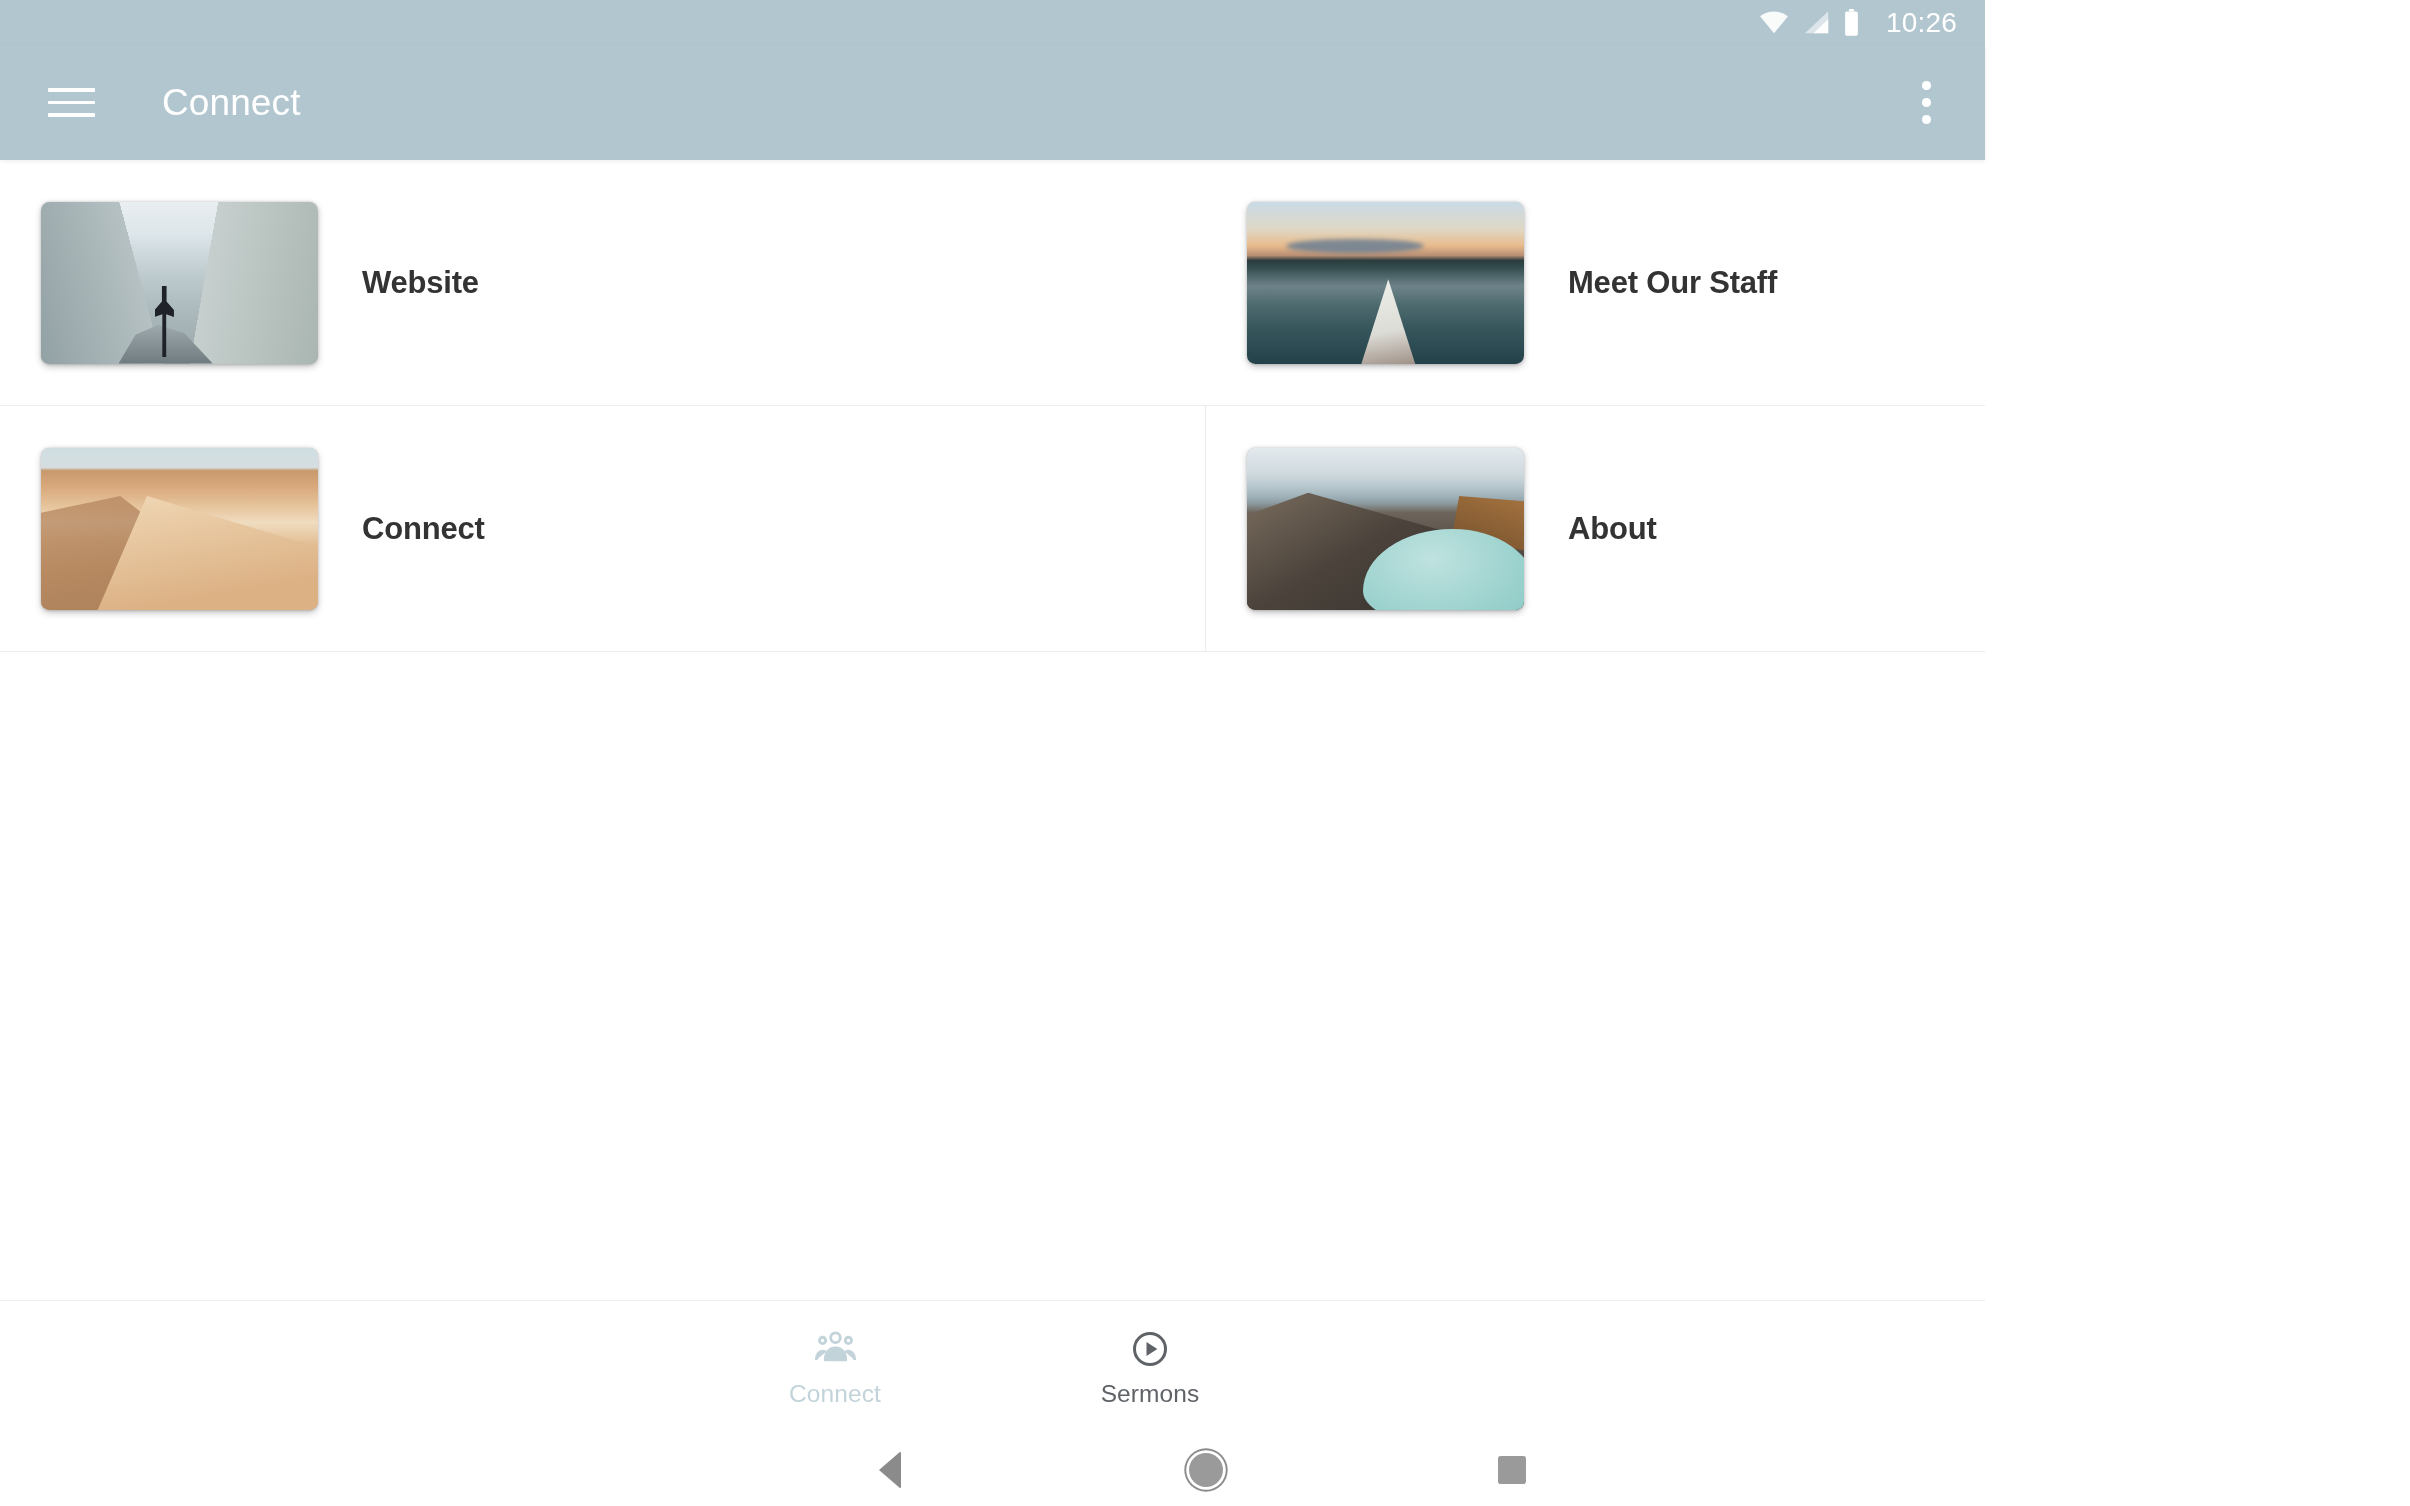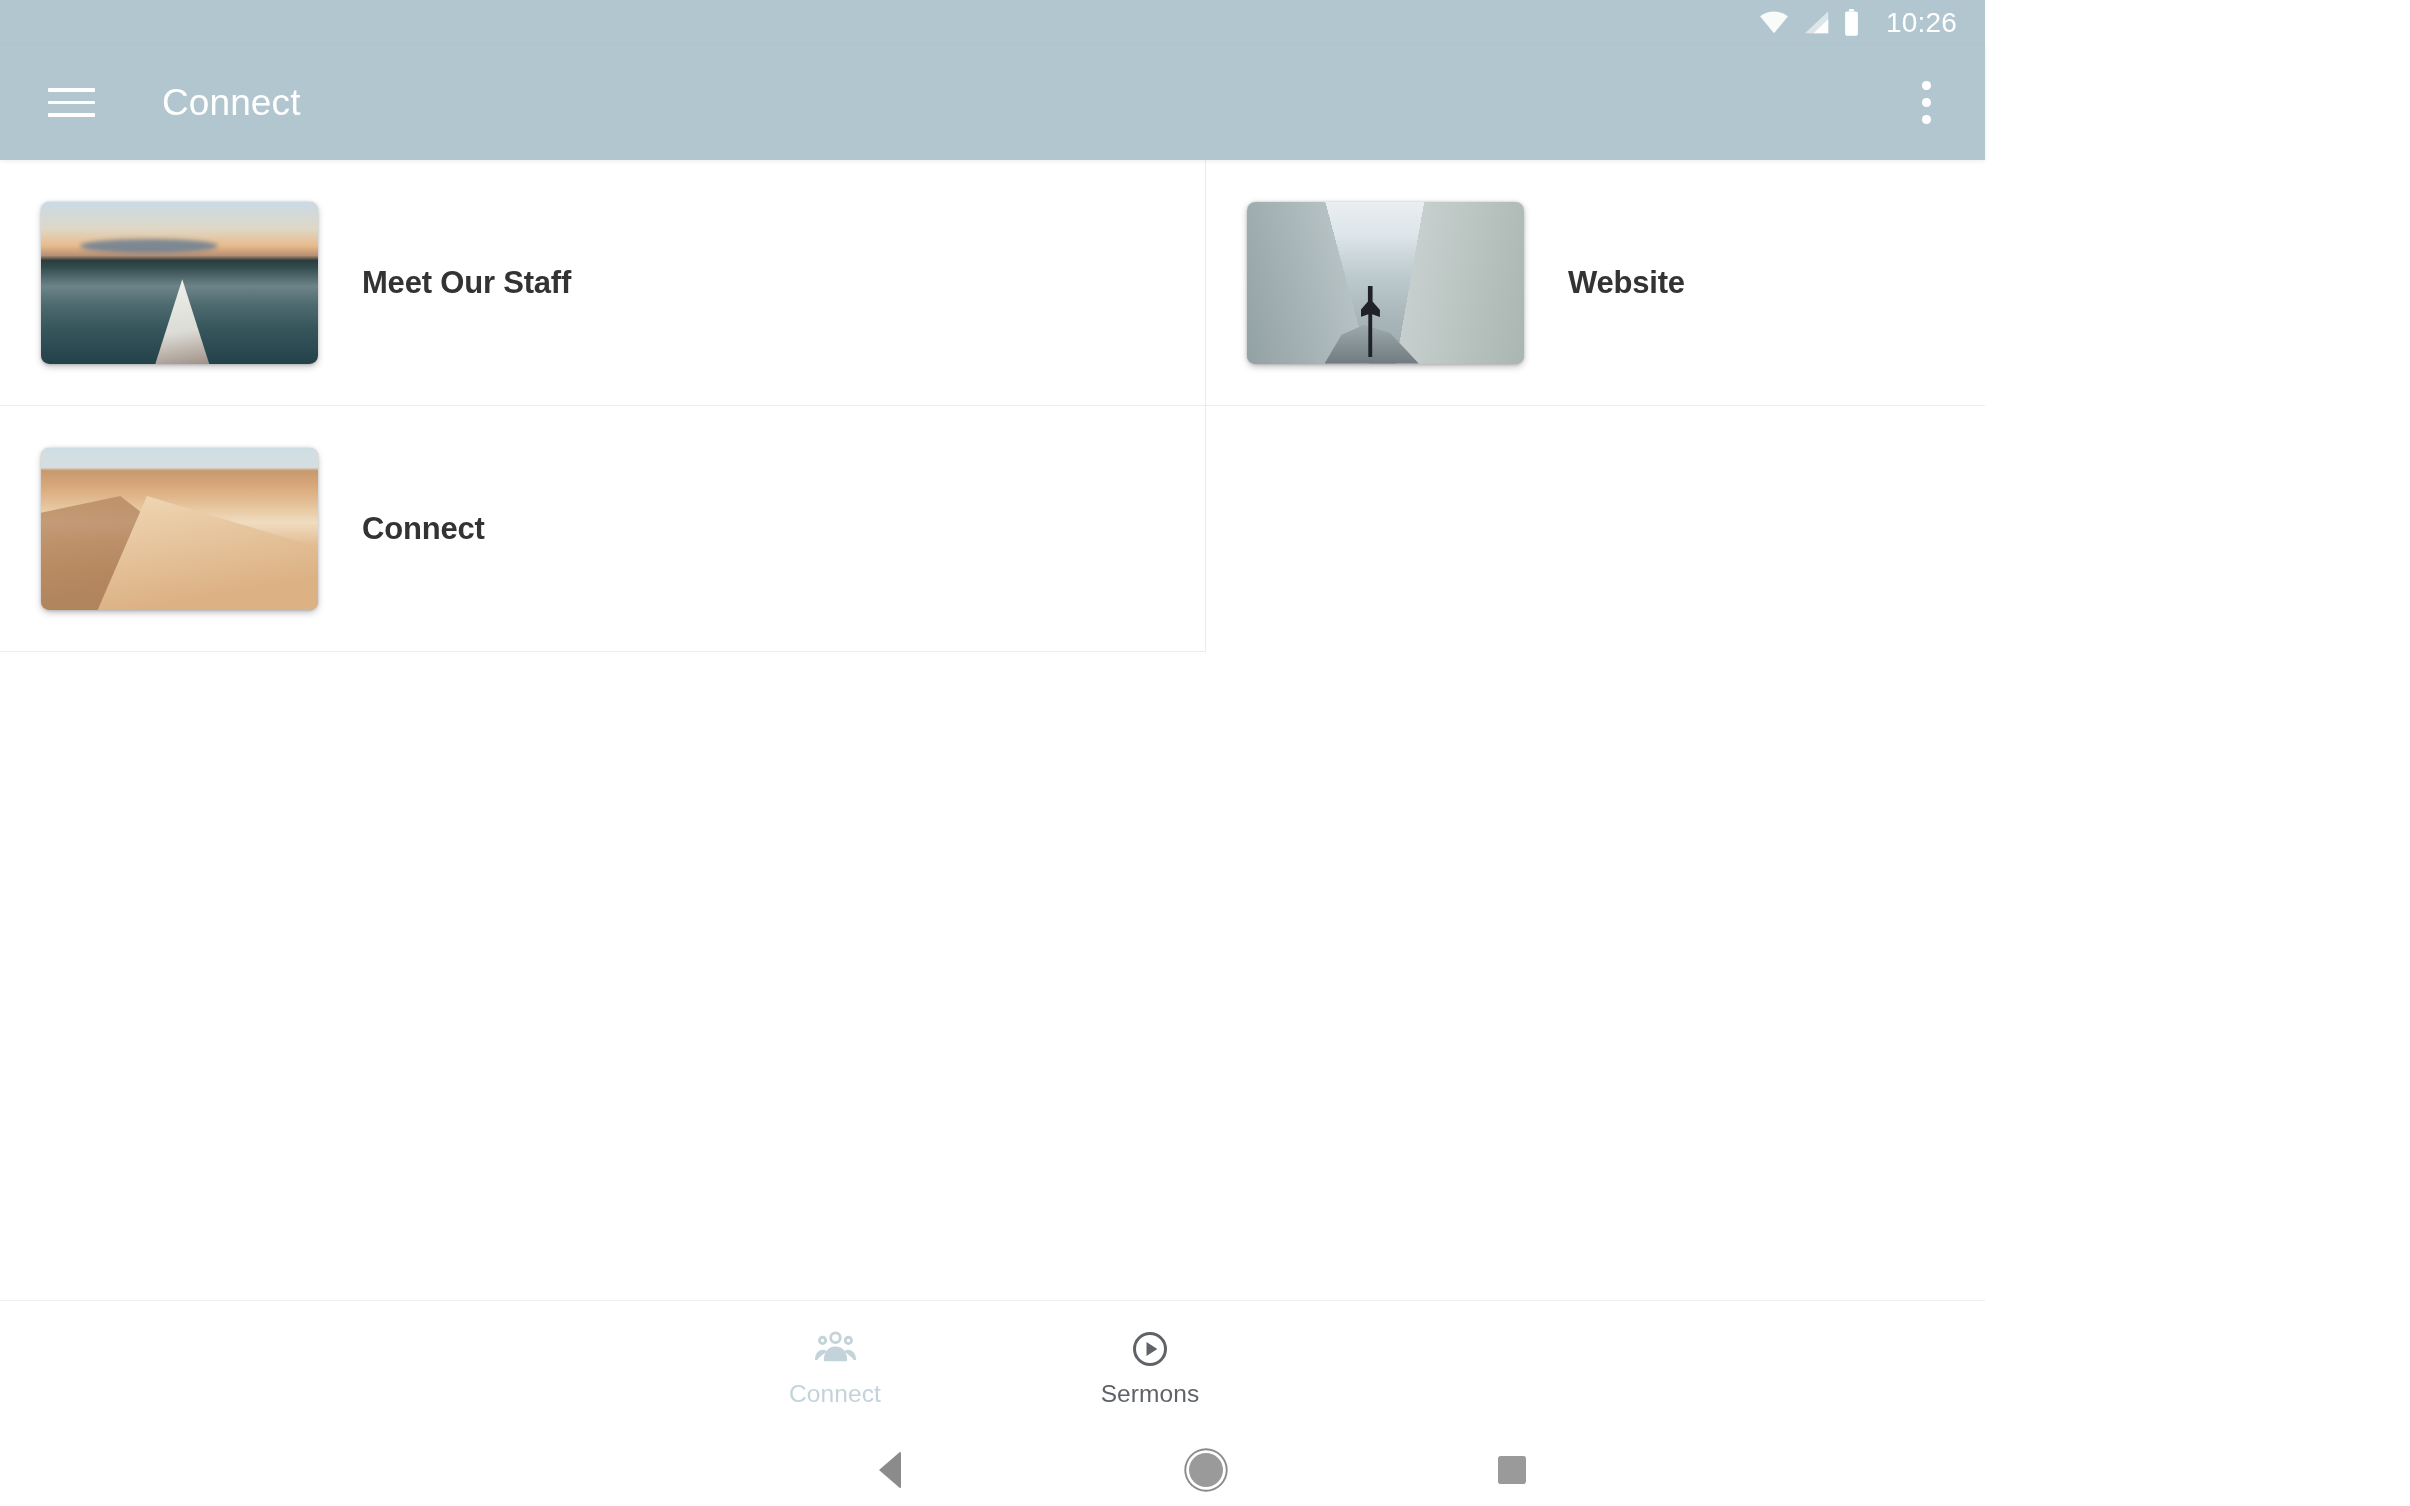--- a/index.html
+++ b/index.html
@@ -398,43 +398,51 @@
     <div class="overflow-menu">
       <i></i>
       <i></i>
       <i></i>
     </div>
   </div>
 
   <div class="content">
     <div class="grid">
 
-      <div class="cell col-left">
-        <div class="thumb">
-          <div class="scene scene-kayak"></div>
-        </div>
-        <div class="cell-label">Meet Our Staff</div>
-      </div>
-
       <div class="cell col-right">
         <div class="thumb">
           <div class="scene scene-cliff">
               <div class="cliff-rock"></div>
             </div>
         </div>
         <div class="cell-label">Website</div>
       </div>
 
       <div class="cell col-left">
         <div class="thumb">
+          <div class="scene scene-kayak"></div>
+        </div>
+        <div class="cell-label">Meet Our Staff</div>
+      </div>
+
+      <div class="cell col-left">
+        <div class="thumb">
           <div class="scene scene-desert"></div>
         </div>
         <div class="cell-label">Connect</div>
       </div>
 
+      <div class="cell col-right">
+        <div class="thumb">
+          <div class="scene scene-crater">
+              <div class="crater-rust"></div>
+            </div>
+        </div>
+        <div class="cell-label">About</div>
+      </div>
 
 
       <div class="cell empty"></div>
 
     </div>
   </div>
 
   <div class="bottom-nav">
 
 

